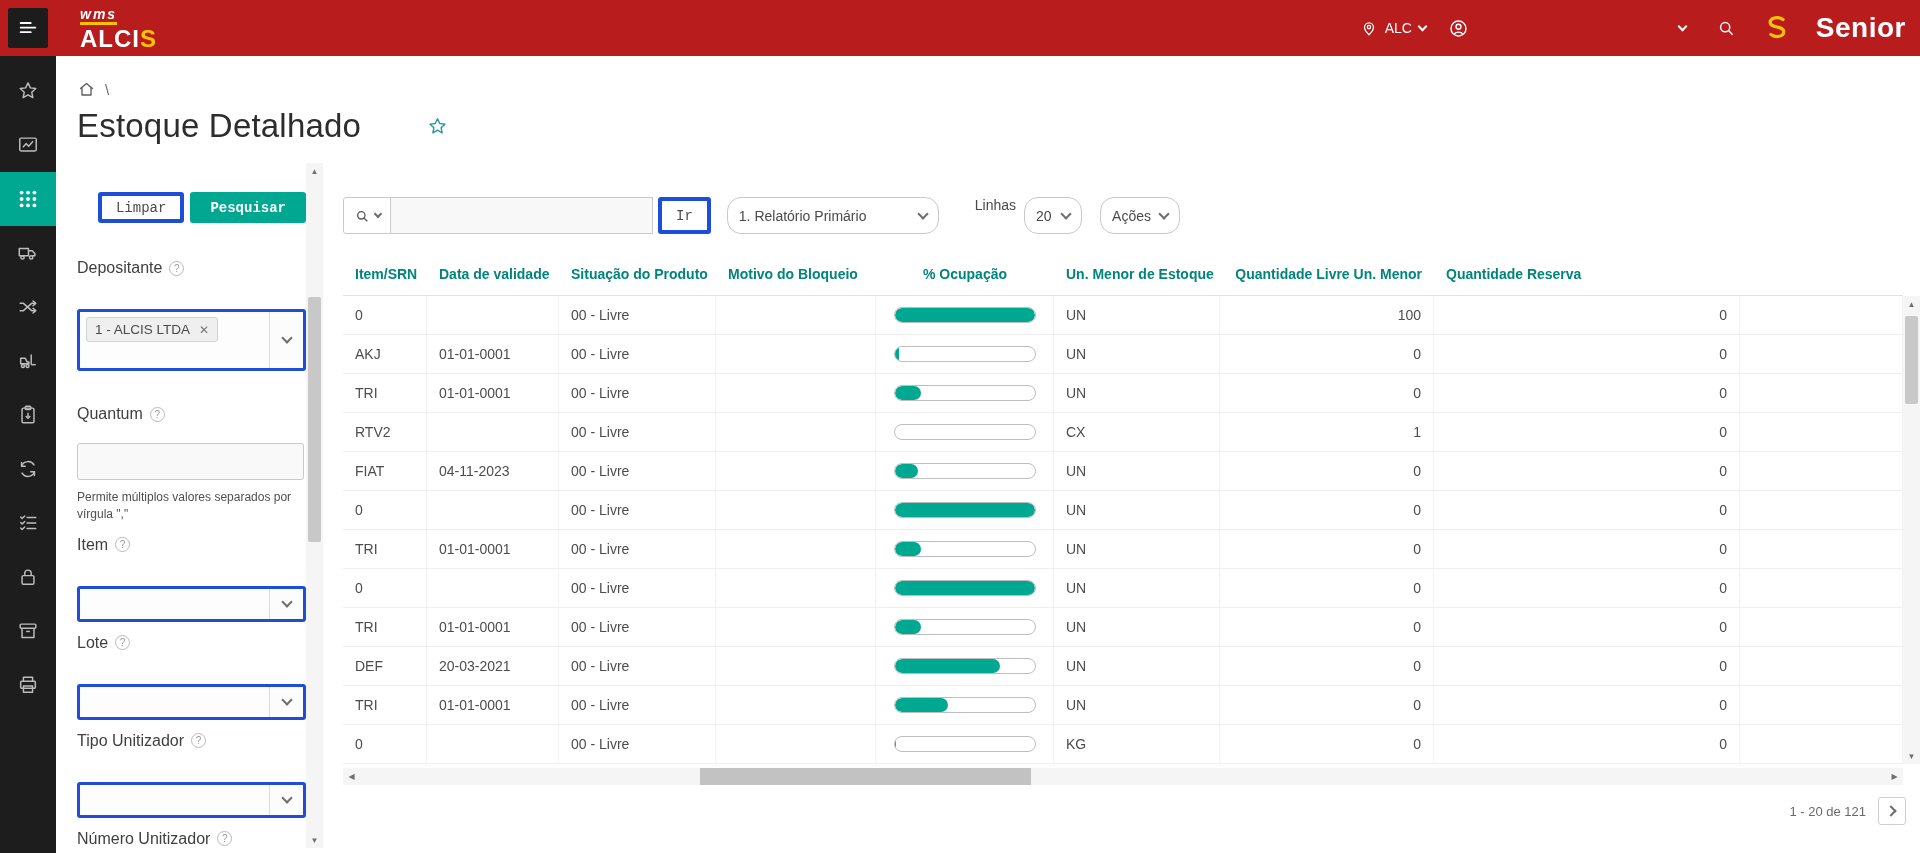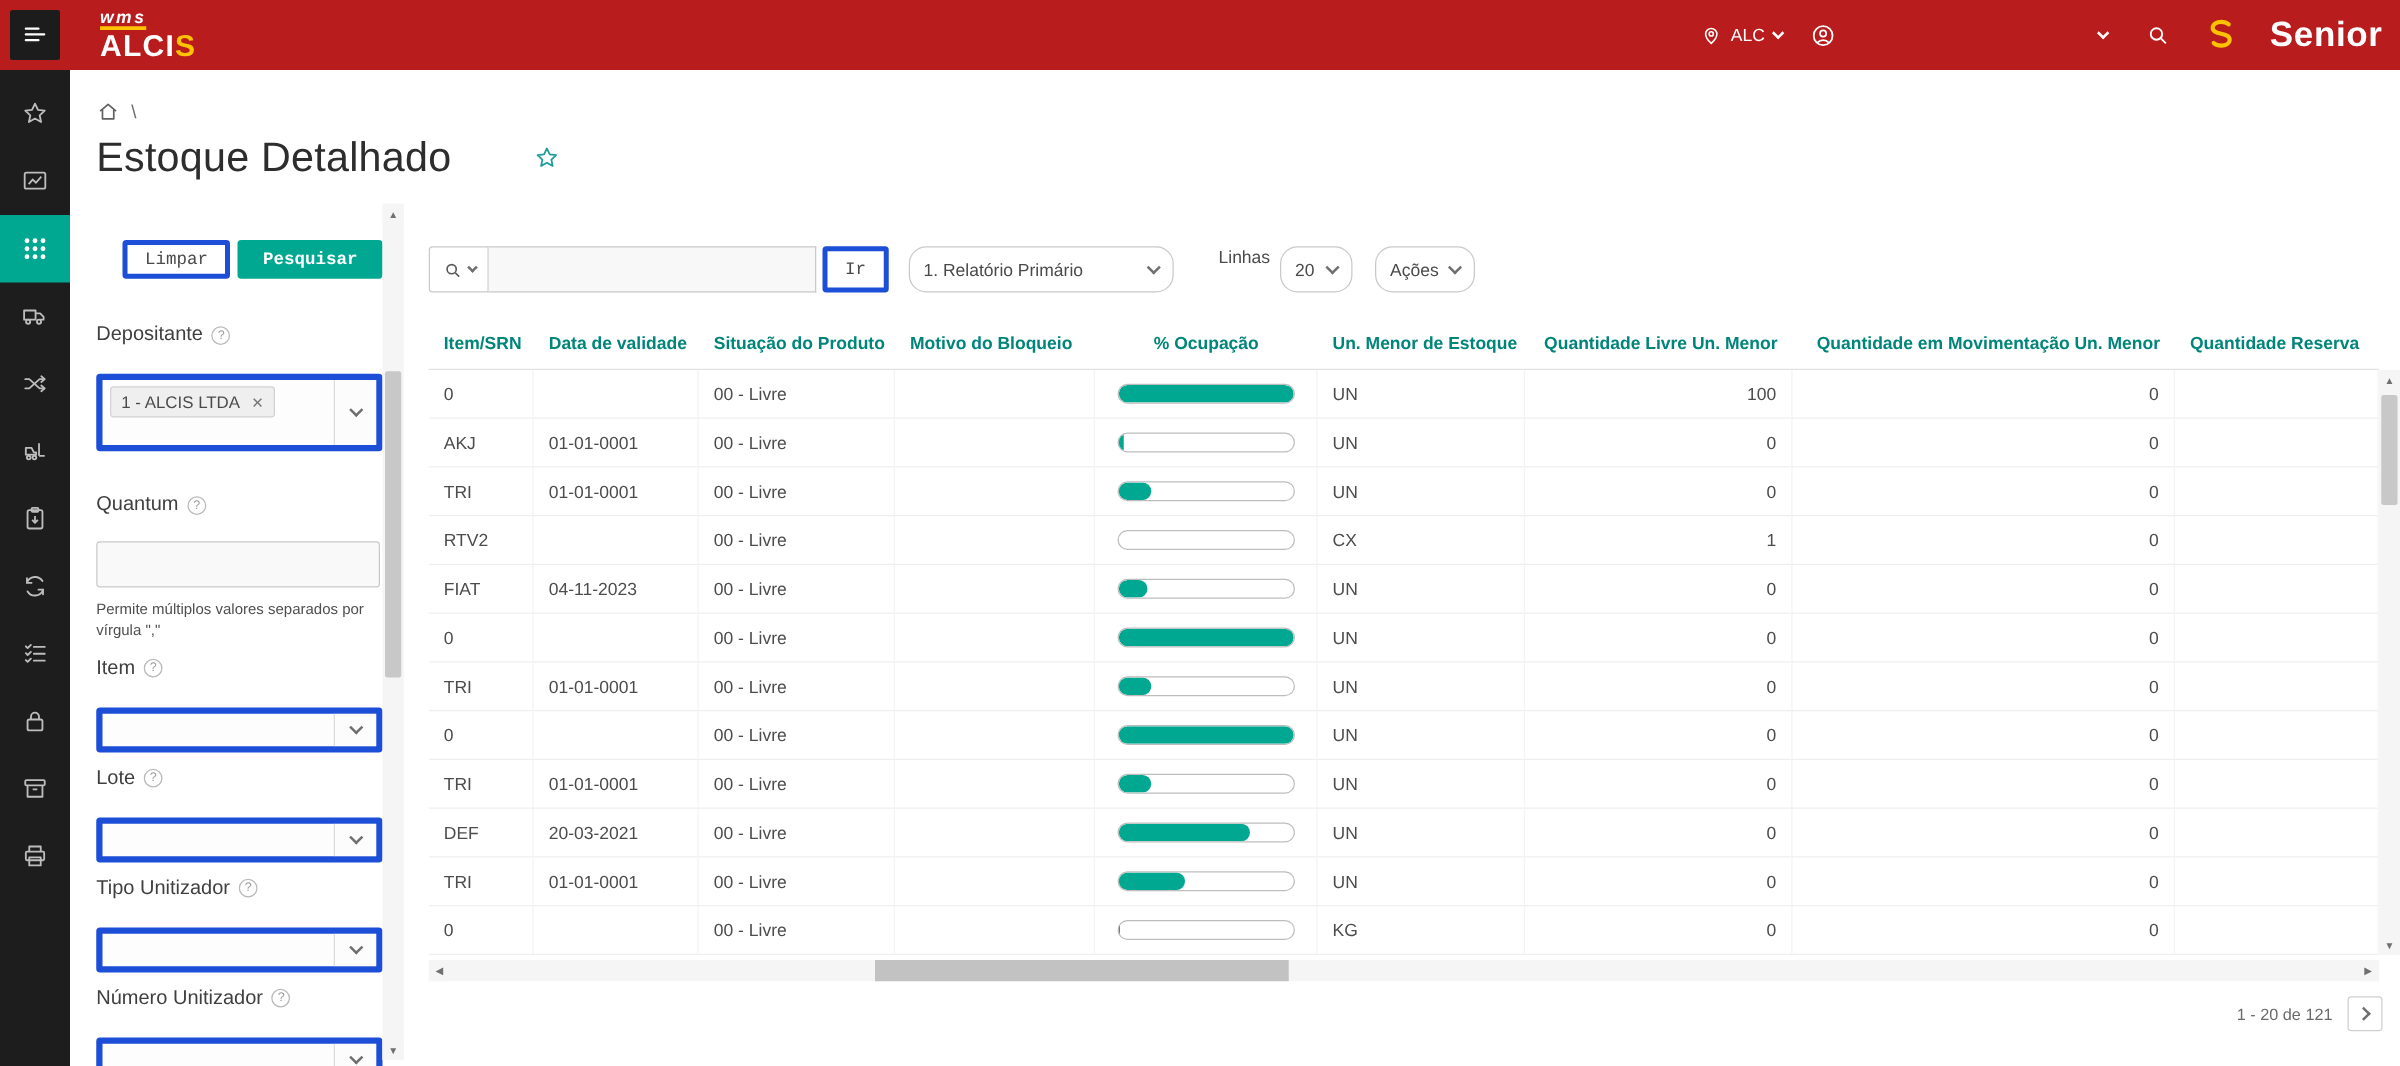--- a/index.html
+++ b/index.html
@@ -48,21 +48,21 @@
   .filter-actions{display:flex;justify-content:flex-end;gap:6px}
   .btn{font-size:14px;border:4px solid #1d4ed8;background:#fff;color:#4a4a4a;
     border-radius:3px;height:31px;padding:0 14px;cursor:pointer;font-family:Liberation Mono, monospace}
   .btn.primary{background:#00a791;border-color:#00a791;color:#fff;font-weight:bold;padding:0 16px}
   .f-label{margin-top:12px;font-size:16px;color:#3f3f3f;display:flex;align-items:center;gap:7px}
   .f-label.mt-lg{margin-top:36px}
   .f-label.mt-md{margin-top:34px}
   .help-dot{width:15px;height:15px;border:1px solid #b9b9b9;border-radius:50%;
     color:#9b9b9b;font-size:10px;display:inline-flex;align-items:center;
     justify-content:center;cursor:pointer;flex-shrink:0}
-  .combo{margin-top:22px;border:5px solid #1d4ed8;border-radius:3px;background:#fdfdfd;
+  .combo{margin-top:32px;border:3px solid #1d4ed8;border-radius:3px;background:#fdfdfd;
     display:flex;height:36px;overflow:hidden}
   .combo.tall{height:62px}
   .combo-main{flex:1;padding:5px 6px}
   .combo-btn{width:34px;border-left:1px solid #dcdcdc;display:flex;align-items:center;
     justify-content:center;background:#fcfcfc;cursor:pointer}
   .chip{display:inline-flex;align-items:center;gap:9px;background:#efefef;
     border:1px solid #d2d2d2;border-radius:3px;font-size:13.5px;color:#4a4a4a;padding:4px 8px}
   .chip .x{color:#777;font-size:12px;cursor:pointer;line-height:1}
   .text-input{margin-top:20px;width:227px;height:37px;border:1px solid #c9c9c9;
     border-radius:3px;background:#f9f9f9;padding:0 8px;font-size:14px;font-family:inherit;color:#333}
@@ -400,21 +400,20 @@
 
         <div class="table-wrap">
           <div class="thead">
             <div class="th c0">Item/SRN</div>
             <div class="th c1">Data de validade</div>
             <div class="th c2">Situação do Produto</div>
             <div class="th c3">Motivo do Bloqueio</div>
             <div class="th c4">% Ocupação</div>
             <div class="th c5">Un. Menor de Estoque</div>
             <div class="th c6">Quantidade Livre Un. Menor</div>
-            <div class="th c7">Quantidade em Movimentação Un. Menor</div>
             <div class="th c8">Quantidade Reserva</div>
           </div>
           <div class="tbody">
   <div class="tr">
     <div class="td c0">0</div>
     <div class="td c1"></div>
     <div class="td c2">00 - Livre</div>
     <div class="td c3"></div>
     <div class="td c4">
       <div class="bar-track">

